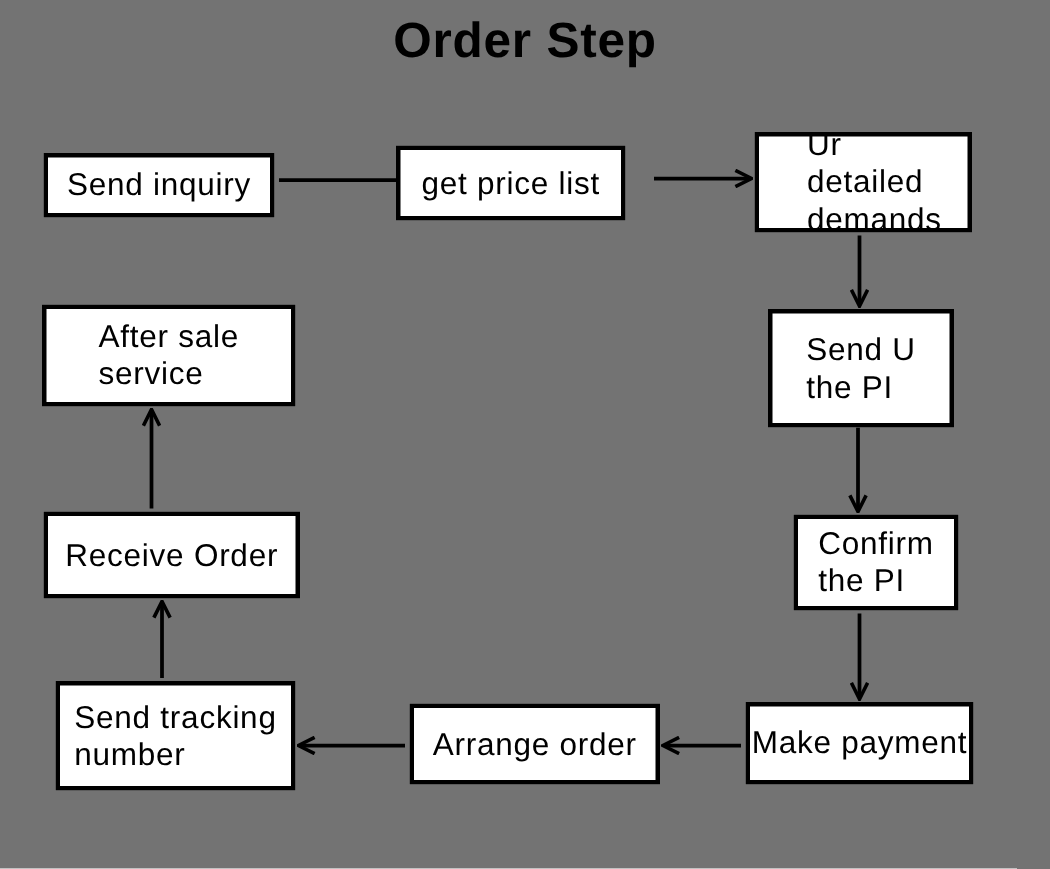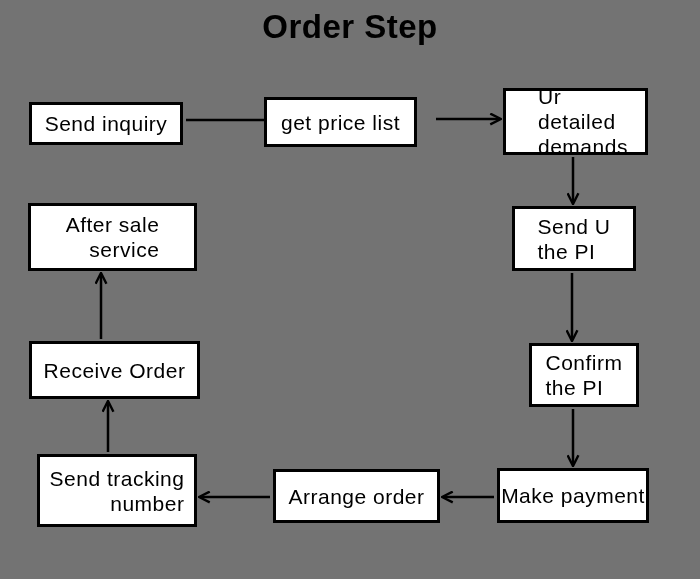--- a/index.html
+++ b/index.html
@@ -35,30 +35,30 @@
     display: flex;
     align-items: center;
     justify-content: center;
     font-size: 21px;
     line-height: 25px;
     letter-spacing: 0.5px;
     color: #000000;
   }
   .node .label {
     white-space: pre-line;
-    text-align: right;
+    text-align: left;
   }
   .node.align-left .label {
     text-align: left;
   }
   
   #n-send-inquiry         { left: 29px;  top: 102px; width: 154px; height: 43px; }
   #n-get-price-list       { left: 264px; top: 97px;  width: 153px; height: 50px; }
   #n-ur-detailed-demands  { left: 503px; top: 88px;  width: 145px; height: 67px; padding-left: 32px; }
-  #n-send-u-the-pi        { left: 512px; top: 206px; width: 124px; height: 65px; }
+  #n-send-u-the-pi        { left: 512px; top: 206px; width: 124px; height: 79px; }
   #n-confirm-the-pi       { left: 529px; top: 343px; width: 110px; height: 64px; }
   #n-make-payment         { left: 497px; top: 468px; width: 152px; height: 55px; }
   #n-arrange-order        { left: 273px; top: 469px; width: 167px; height: 54px; }
   #n-send-tracking-number { left: 37px;  top: 454px; width: 160px; height: 73px; }
   #n-receive-order        { left: 29px;  top: 341px; width: 171px; height: 58px; }
   #n-after-sale-service   { left: 28px;  top: 203px; width: 169px; height: 68px; }
   #edges {
     position: absolute;
     left: 0;
     top: 0;

